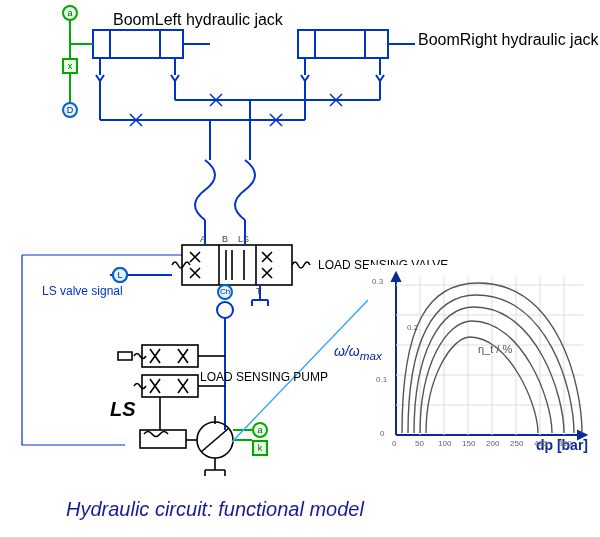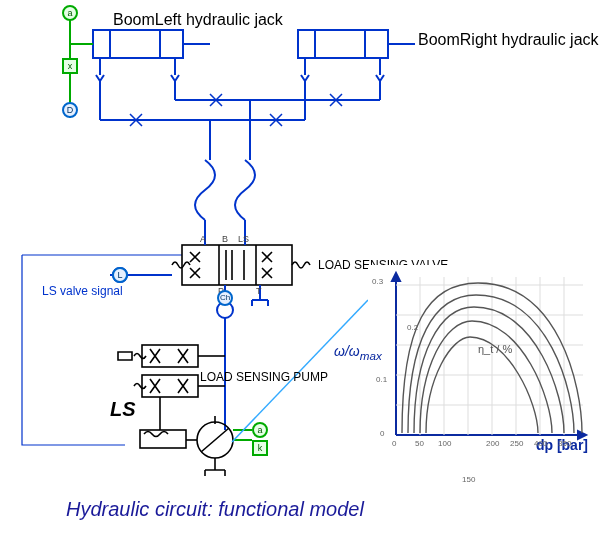--- a/index.html
+++ b/index.html
@@ -253,21 +253,21 @@
   <div class="port-label" style="left:200px; top:234px;">A</div>
   <div class="port-label" style="left:222px; top:234px;">B</div>
   <div class="port-label" style="left:238px; top:234px;">LS</div>
   <div class="port-label" style="left:218px; top:286px;">P</div>
   <div class="port-label" style="left:256px; top:286px;">T</div>
 
   <div class="sensor" style="left:62px; top:5px;   border-radius:8px;">a</div>
   <div class="sensor" style="left:62px; top:58px;">x</div>
   <div class="sensor blue" style="left:62px; top:102px; border-radius:8px;">D</div>
   <div class="sensor blue" style="left:112px; top:267px; border-radius:8px;">L</div>
-  <div class="sensor blue" style="left:217px; top:290px; border-radius:8px; font-size:8px;">Ch</div>
+  <div class="sensor blue" style="left:217px; top:284px; border-radius:8px; font-size:8px;">Ch</div>
   <div class="sensor" style="left:252px; top:422px; border-radius:8px;">a</div>
   <div class="sensor" style="left:252px; top:440px;">k</div>
 
   <div class="chart">
     <svg viewBox="0 0 222 190">
 
       <g stroke="#0b2aa0" stroke-width="2" fill="none">
         <line x1="28" y1="170" x2="218" y2="170"></line>
         <polygon points="218,170 210,166 210,174" fill="#0b2aa0"></polygon>
         <line x1="28" y1="170" x2="28" y2="8"></line>
@@ -299,21 +299,21 @@
     </svg>
     <div class="ylabel">
       <span><span style="font-style:italic">ω</span>/<span style="font-style:italic">ω</span><sub>max</sub></span>
     </div>
     <div class="xlabel">dp [bar]</div>
     <div class="centerlabel">η_t / %</div>
 
     <div class="tick" style="left:24px;  top:174px;">0</div>
     <div class="tick" style="left:47px;  top:174px;">50</div>
     <div class="tick" style="left:70px;  top:174px;">100</div>
-    <div class="tick" style="left:94px;  top:174px;margin-top:36px;">150</div>
+    <div class="tick" style="left:94px;  top:174px;">150</div>
     <div class="tick" style="left:118px; top:174px;">200</div>
     <div class="tick" style="left:142px; top:174px;">250</div>
     <div class="tick" style="left:166px; top:174px;">400</div>
     <div class="tick" style="left:190px; top:174px;">350</div>
 
     <div class="tick" style="left:12px; top:164px;">0</div>
     <div class="tick" style="left:8px;  top:110px;">0.1</div>
     <div class="tick" style="left:8px;  top:58px;padding-left:31px;">0.2</div>
     <div class="tick" style="left:4px;  top:12px;">0.3</div>
   </div>

